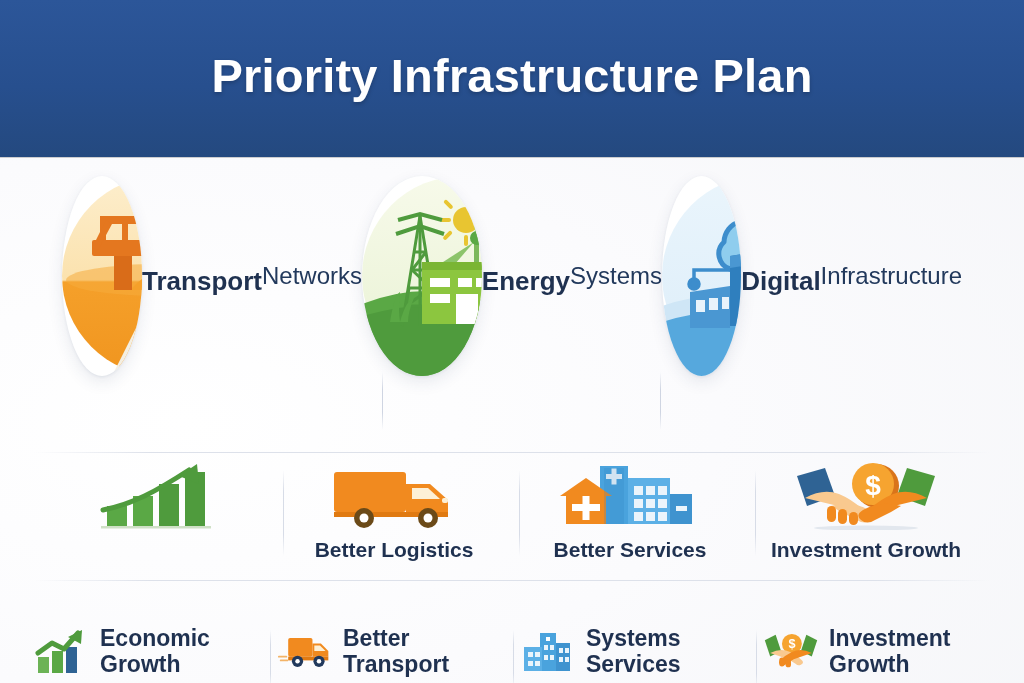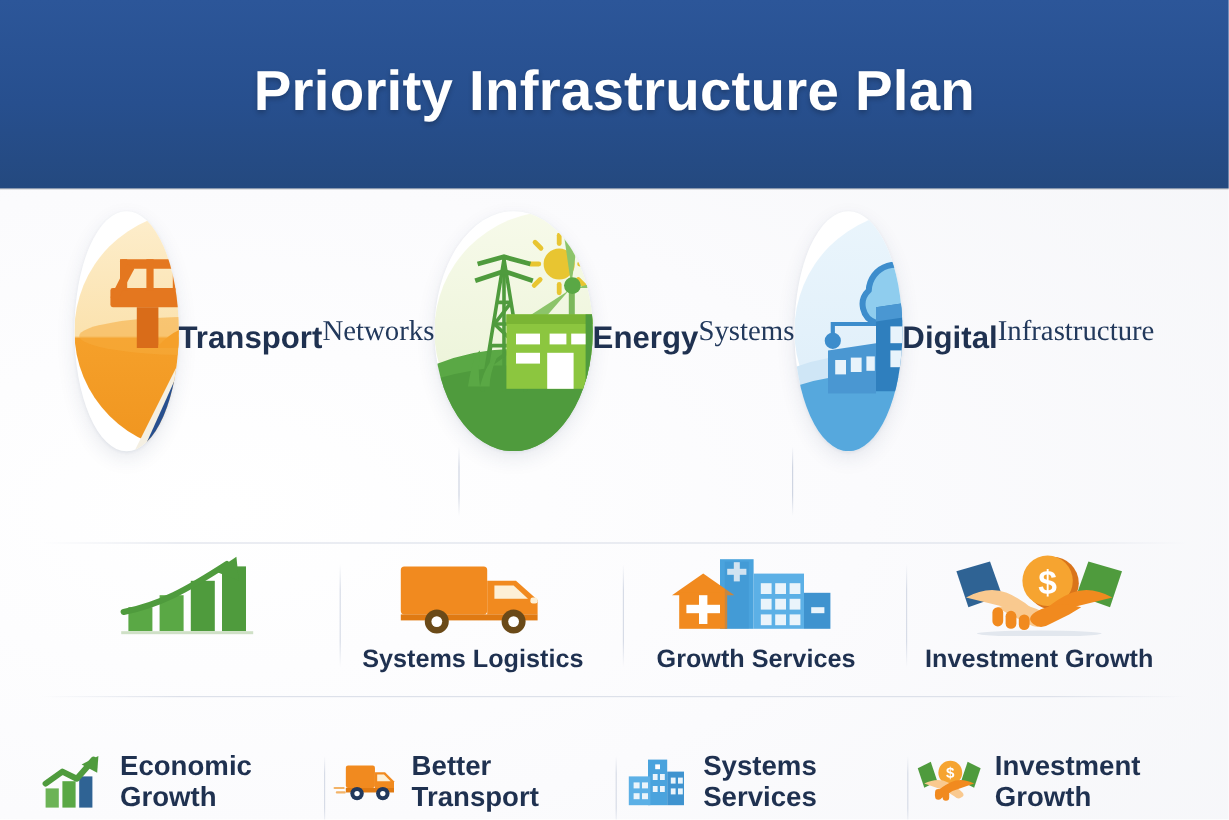--- a/index.html
+++ b/index.html
@@ -46,21 +46,21 @@
   .pd1{left:320px;} .pd2{left:598px;}
   .icon-circle{
     width:200px;height:200px;border-radius:50%;overflow:hidden;
     box-shadow:0 6px 16px rgba(40,60,100,.10), 0 1px 3px rgba(40,60,100,.08);
     background:#fff;
   }
   .pillar-name{
     margin-top:10px;font-size:26px;font-weight:bold;color:#1f3150;line-height:1.18;
   }
   .pillar-sub{
-    font-size:24px;font-weight:normal;color:#22395c;line-height:1.18;font-family:Liberation Serif, serif;
+    font-size:24px;font-weight:normal;color:#22395c;line-height:1.18;
   }
 
   
   .hr{
     position:absolute;height:1px;
     background:linear-gradient(90deg,rgba(205,211,224,0),#dde1ea 12%,#dde1ea 88%,rgba(205,211,224,0));
   }
   .hr1{left:34px;top:452px;width:956px;}
   .hr2{left:34px;top:580px;width:956px;}
 
@@ -295,21 +295,21 @@
           <path d="M82,22 h24 l18,16 v12 h-42 z" fill="#f18a1f"></path>
           <path d="M88,26 h16 l12,11 h-28 z" fill="#fdf0d6"></path>
           <rect x="10" y="50" width="114" height="5" fill="#e07a12"></rect>
           <circle cx="40" cy="56" r="10" fill="#6b4a18"></circle>
             <circle cx="40" cy="56" r="4.5" fill="#fff"></circle>
           <circle cx="104" cy="56" r="10" fill="#6b4a18"></circle>
             <circle cx="104" cy="56" r="4.5" fill="#fff"></circle>
           <rect x="118" y="36" width="6" height="5" rx="2" fill="#fdf0d6"></rect>
         </svg>
       </div>
-      <div class="b-label">Systems Logistics</div>
+      <div class="b-label">Better Logistics</div>
       <div class="v-sep" style="right:-8px;"></div>
     </div>
 
     <div class="benefit">
       <div class="b-icon">
         <svg viewBox="0 0 140 68" width="140" height="68">
           <rect x="40" y="4" width="28" height="58" fill="#4aa3dd"></rect>
           <rect x="46" y="12" width="16" height="5" fill="#fff"></rect>
           <rect x="51.5" y="6.5" width="5" height="16" fill="#fff"></rect>
           <rect x="68" y="16" width="42" height="46" fill="#5cb0e6"></rect>
@@ -326,21 +326,21 @@
           </g>
           <rect x="110" y="32" width="22" height="30" fill="#3f93cf"></rect>
           <rect x="116" y="44" width="11" height="5" fill="#eaf4fb"></rect>
           <polygon points="26,16 52,34 0,34" fill="#f18a1f"></polygon>
           <rect x="6" y="32" width="40" height="30" fill="#f18a1f"></rect>
           <rect x="12" y="42" width="28" height="7" fill="#fff"></rect>
           <rect x="22.5" y="34" width="7" height="24" fill="#fff"></rect>
           <rect x="44" y="6" width="20" height="56" fill="#2f7fbe" opacity=".22"></rect>
         </svg>
       </div>
-      <div class="b-label">Growth Services</div>
+      <div class="b-label">Better Services</div>
       <div class="v-sep" style="right:-8px;"></div>
     </div>
 
     <div class="benefit">
       <div class="b-icon">
         <svg viewBox="0 0 150 68" width="150" height="68">
           <polygon points="6,14 34,6 44,34 16,44" fill="#2f6394"></polygon>
           <polygon points="144,14 116,6 106,34 134,44" fill="#4f9b3d"></polygon>
           <circle cx="86" cy="24" r="22" fill="#d9741a"></circle>
           <circle cx="82" cy="22" r="21" fill="#f6a430"></circle>

